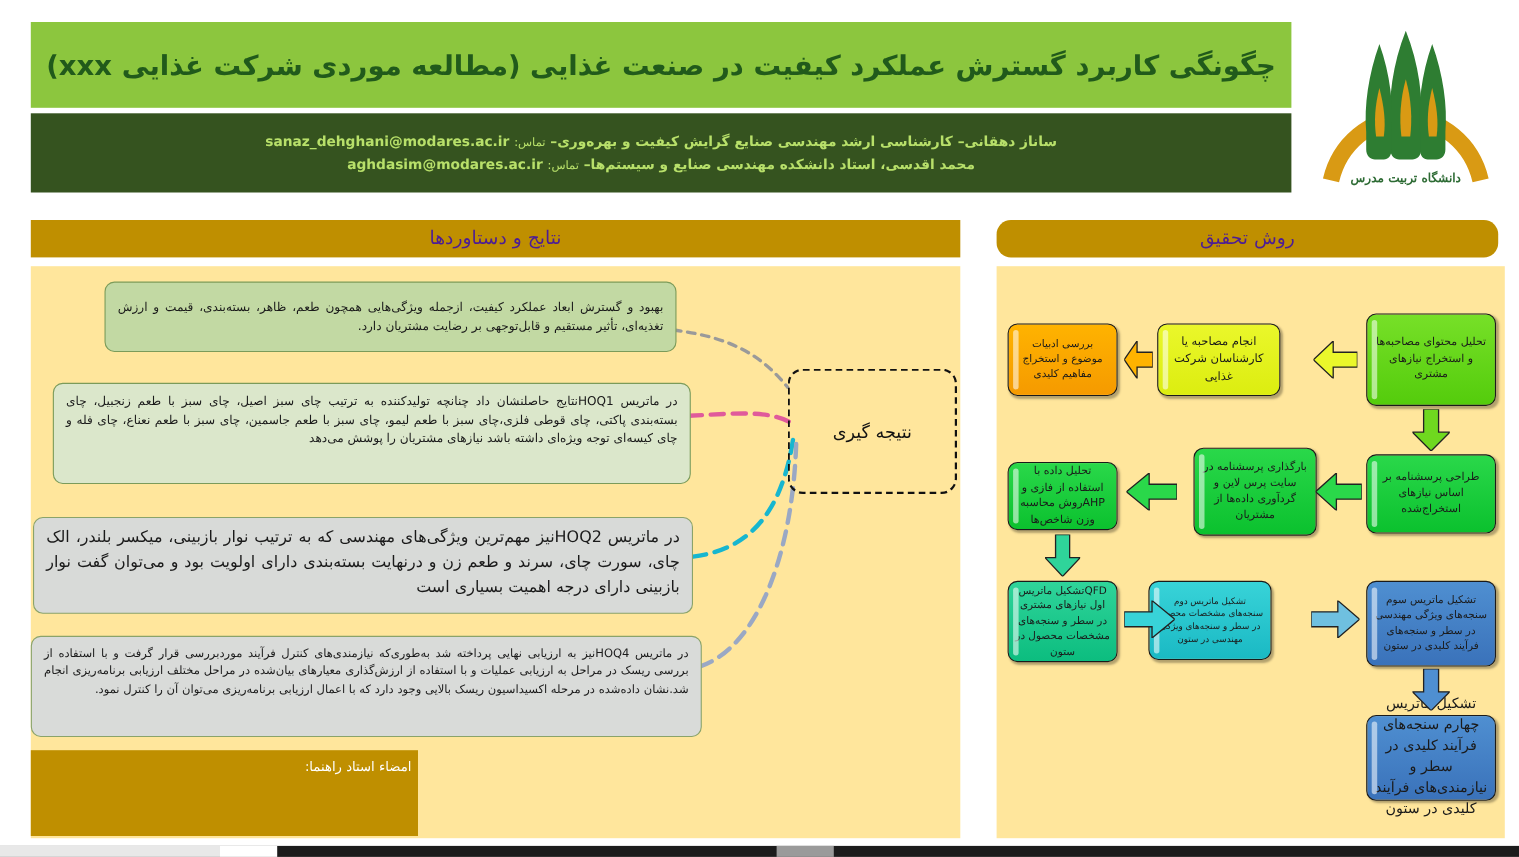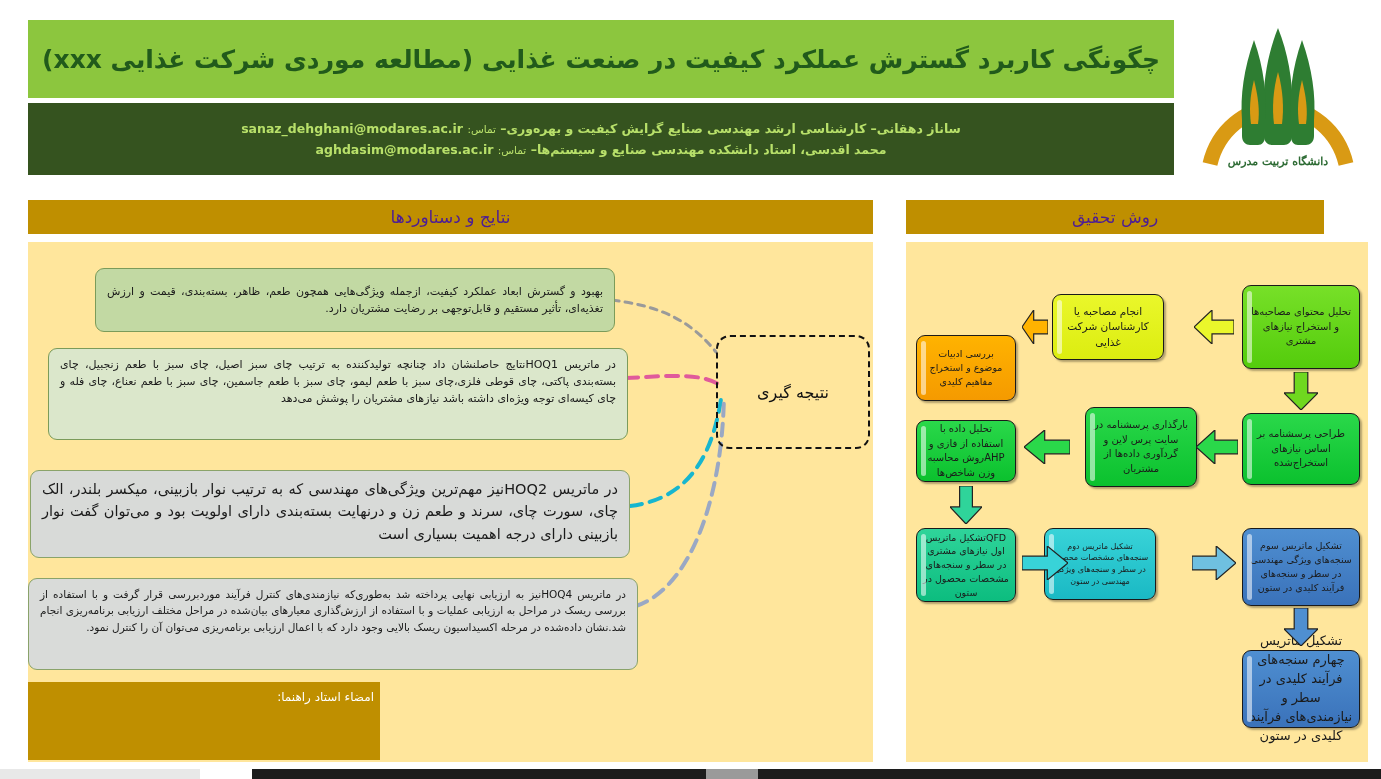--- a/index.html
+++ b/index.html
@@ -54,38 +54,38 @@
 
   
   .sec-head{
     position:absolute;height:34px;background:#bf8f00;
     display:flex;align-items:center;justify-content:center;
   }
   .sec-head span{
     direction:rtl;color:#4c1d95;font-size:17px;font-weight:normal;
   }
   #sec-left{left:28px;top:200px;width:845px;}
-  #sec-right{left:906px;top:200px;width:418px;}
+  #sec-right{left:906px;top:200px;width:456px;border-radius:13px;}
 
   
   .panel{position:absolute;background:#ffe69c;}
   #panel-left{left:28px;top:242px;width:845px;height:520px;}
   #panel-right{left:906px;top:242px;width:462px;height:520px;}
 
   
   .tbox{
     position:absolute;box-sizing:border-box;
     border:1px solid #7b9b5a;border-radius:9px;
     direction:rtl;text-align:justify;
     padding:7px 11px;
     color:#1a1a1a;
     line-height:1.55;
   }
   #box-green{
-    left:95px;top:268px;width:520px;height:64px;
+    left:95px;top:256px;width:520px;height:64px;
     background:#c2d9a3;font-size:11px;
     display:flex;align-items:center;
   }
   #box-hoq1{
     left:48px;top:348px;width:580px;height:92px;
     background:#dbe7cb;font-size:11px;
   }
   #box-hoq2{
     left:30px;top:470px;width:600px;height:88px;
     background:#d8dad8;font-size:14.5px;border-color:#8aa36a;
@@ -213,21 +213,21 @@
 
   <div id="box-conclusion">
     <span>نتیجه گیری</span>
   </div>
 
   <div id="box-sign">
     <span>امضاء استاد راهنما:</span>
   </div>
 
   <div id="flow-layer">
-      <div class="fnode n-orange" style="left: 916px; top: 294px; width: 100px; height: 66px; font-size: 9.5px; margin-top: 41px;">
+      <div class="fnode n-orange" style="left: 916px; top: 294px; width: 100px; height: 66px; font-size: 9.5px;">
         <div class="inner">بررسی ادبیات موضوع و استخراج مفاهیم کلیدی</div>
       </div>
       <div class="fnode n-yellow" style="left: 1052px; top: 294px; width: 112px; height: 66px; font-size: 10.5px;">
         <div class="inner">انجام مصاحبه یا کارشناسان شرکت غذایی</div>
       </div>
       <div class="fnode n-lgreen" style="left: 1242px; top: 285px; width: 118px; height: 84px; font-size: 10px;">
         <div class="inner">تحلیل محتوای مصاحبه‌ها و استخراج نیازهای مشتری</div>
       </div>
       <div class="fnode n-green" style="left: 1242px; top: 413px; width: 118px; height: 72px; font-size: 10px;">
         <div class="inner">طراحی پرسشنامه بر اساس نیازهای استخراج‌شده</div>

